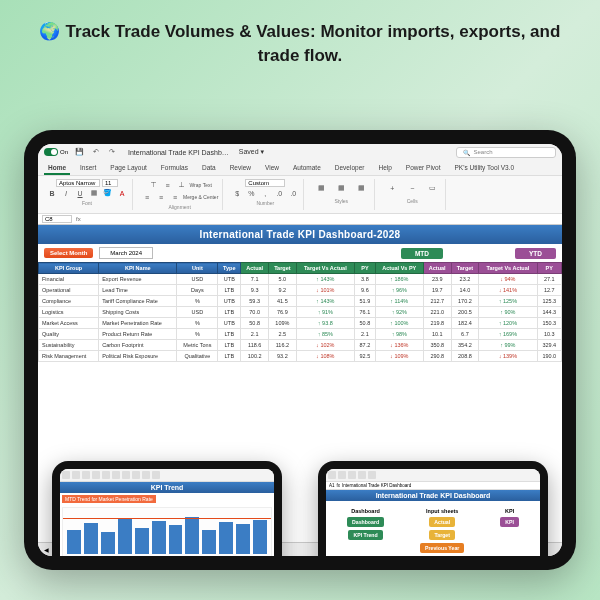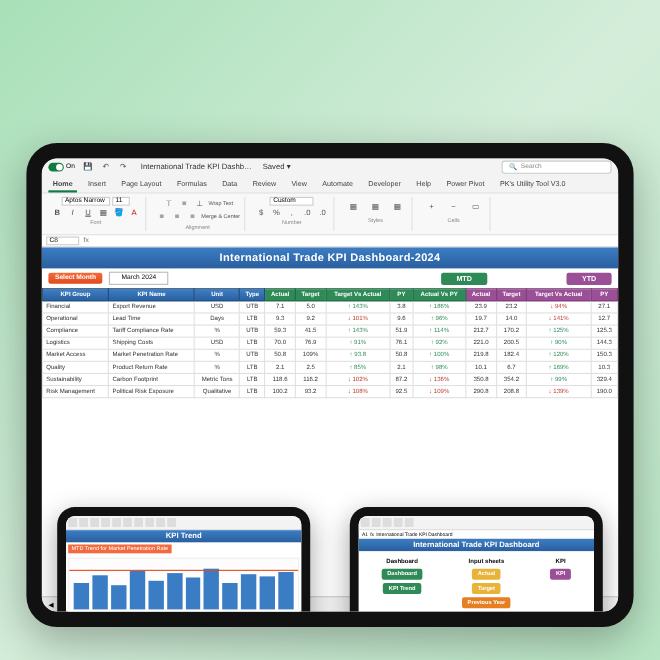--- a/index.html
+++ b/index.html
@@ -69,20 +69,21 @@
   .fb-orange { background:#e67e22; }
   .fb-purple { background:#9b4f96; }
   .mini-toolbar { display:flex; gap:2px; padding:2px; background:#f3f3f3; border-bottom:1px solid #ddd; }
   .mini-toolbar span { width:8px; height:8px; background:#ddd; border-radius:1px; }
   .mini-fbar { display:flex; gap:2px; padding:1px 3px; font-size:4.5px; border-bottom:1px solid #ddd; align-items:center; }
 </style>
 </head>
 <body>
 
 <div class="hero-text">
+  <div class="hero-line">🌍 Track Trade Volumes &amp; Values: Monitor imports, exports, and trade flow.</div>
 </div>
 
 <div class="tablet">
   <div class="tablet-screen">
 
     <div class="excel-top">
       <div class="titlebar">
         <div class="autosave">
           <div class="toggle"></div>
           <span>On</span>
@@ -186,21 +187,21 @@
       </div>
 
       <div class="formula-bar">
         <span class="name-box">C8</span>
         <span class="fx">fx</span>
         <span style="flex:1"></span>
       </div>
     </div>
 
     <div class="sheet">
-      <div class="dash-title">International Trade KPI Dashboard-2024</div>
+      <div class="dash-title">International Trade KPI Dashboard-2028</div>
       <div class="controls-row">
         <span class="select-month">Select Month</span>
         <span class="month-val">March 2024</span>
         <span style="flex:1"></span>
         <span class="segment seg-mtd">MTD</span>
         <span style="width:60px"></span>
         <span class="segment seg-ytd">YTD</span>
       </div>
 
       <table class="kpi-table">

